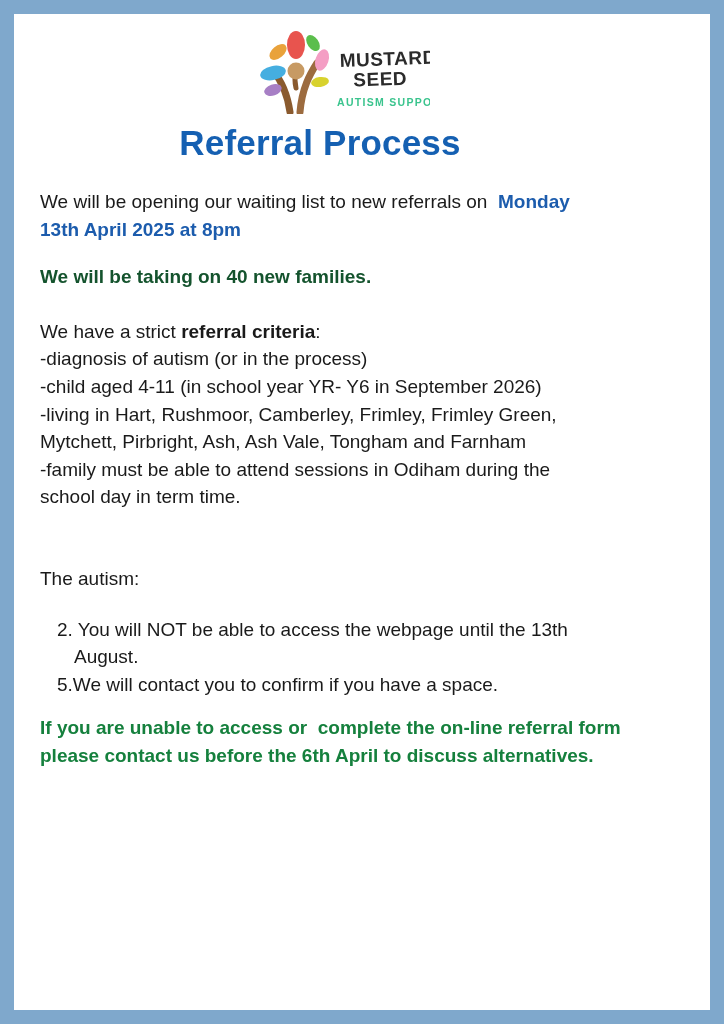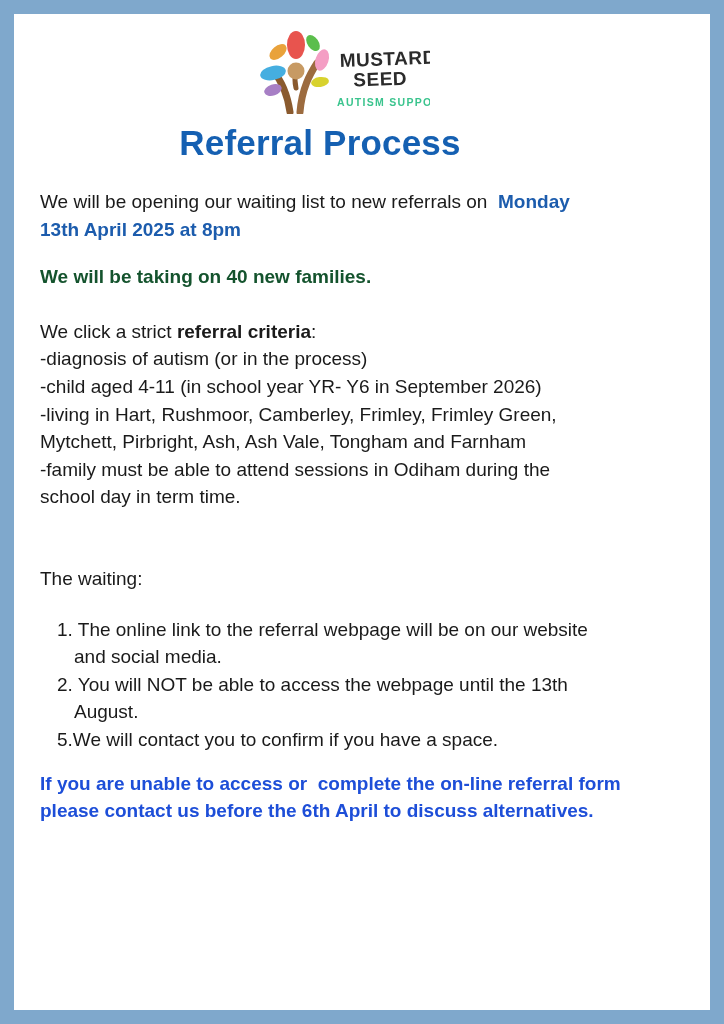--- a/index.html
+++ b/index.html
@@ -52,21 +52,21 @@
     text-indent: -17px;
     font-size: 19px;
     line-height: 27.6px;
     color: #1a1a1a;
     white-space: pre-wrap;
   }
   .footer-note {
     margin-top: 16px;
     padding-right: 6px;
     font-weight: bold;
-    color: #1d4ed8;
+    color: #15803d;
   }
 
   .accent-bold { font-weight: bold; color: #1c5cad; }
   .bold-black  { font-weight: bold; }
 
   .logo-brand   { font-weight: bold; fill: #2b2b2b; font-size: 19px; letter-spacing: 0.5px; font-family: "Liberation Sans", sans-serif; }
   .logo-tagline { font-weight: bold; fill: #3bc48e; font-size: 10.5px; letter-spacing: 1.3px; font-family: "Liberation Sans", sans-serif; }
 </style>
 </head>
 <body>
@@ -96,33 +96,31 @@
     </svg>
   </div>
 
   <h1 class="page-title">Referral Process</h1>
 
   <p class="body-text intro"><span>We will be opening our waiting list to new referrals on </span><span class="accent-bold"> Monday
 13th April 2025 at 8pm</span></p>
 
   <p class="body-text capacity">We will be taking on 40 new families.</p>
 
-  <p class="body-text criteria"><span>We click a strict </span><span class="bold-black">referral criteria</span><span>:
+  <p class="body-text criteria"><span>We have a strict </span><span class="bold-black">referral criteria</span><span>:
 -diagnosis of autism (or in the process)
 -child aged 4-11 (in school year YR- Y6 in September 2026)
 -living in Hart, Rushmoor, Camberley, Frimley, Frimley Green,
 Mytchett, Pirbright, Ash, Ash Vale, Tongham and Farnham
 -family must be able to attend sessions in Odiham during the
 school day in term time.</span></p>
 
-  <p class="body-text process-heading">The waiting:</p>
+  <p class="body-text process-heading">The autism:</p>
 
   <div class="process-list">
-    <p class="process-item">1. The online link to the referral webpage will be on our website
-and social media.</p>
     <p class="process-item">2. You will NOT be able to access the webpage until the 13th
 August.</p>
     <p class="process-item">5.We will contact you to confirm if you have a space.</p>
   </div>
 
   <p class="body-text footer-note">If you are unable to access or  complete the on-line referral form
 please contact us before the 6th April to discuss alternatives.</p>
 
 </div>
 

